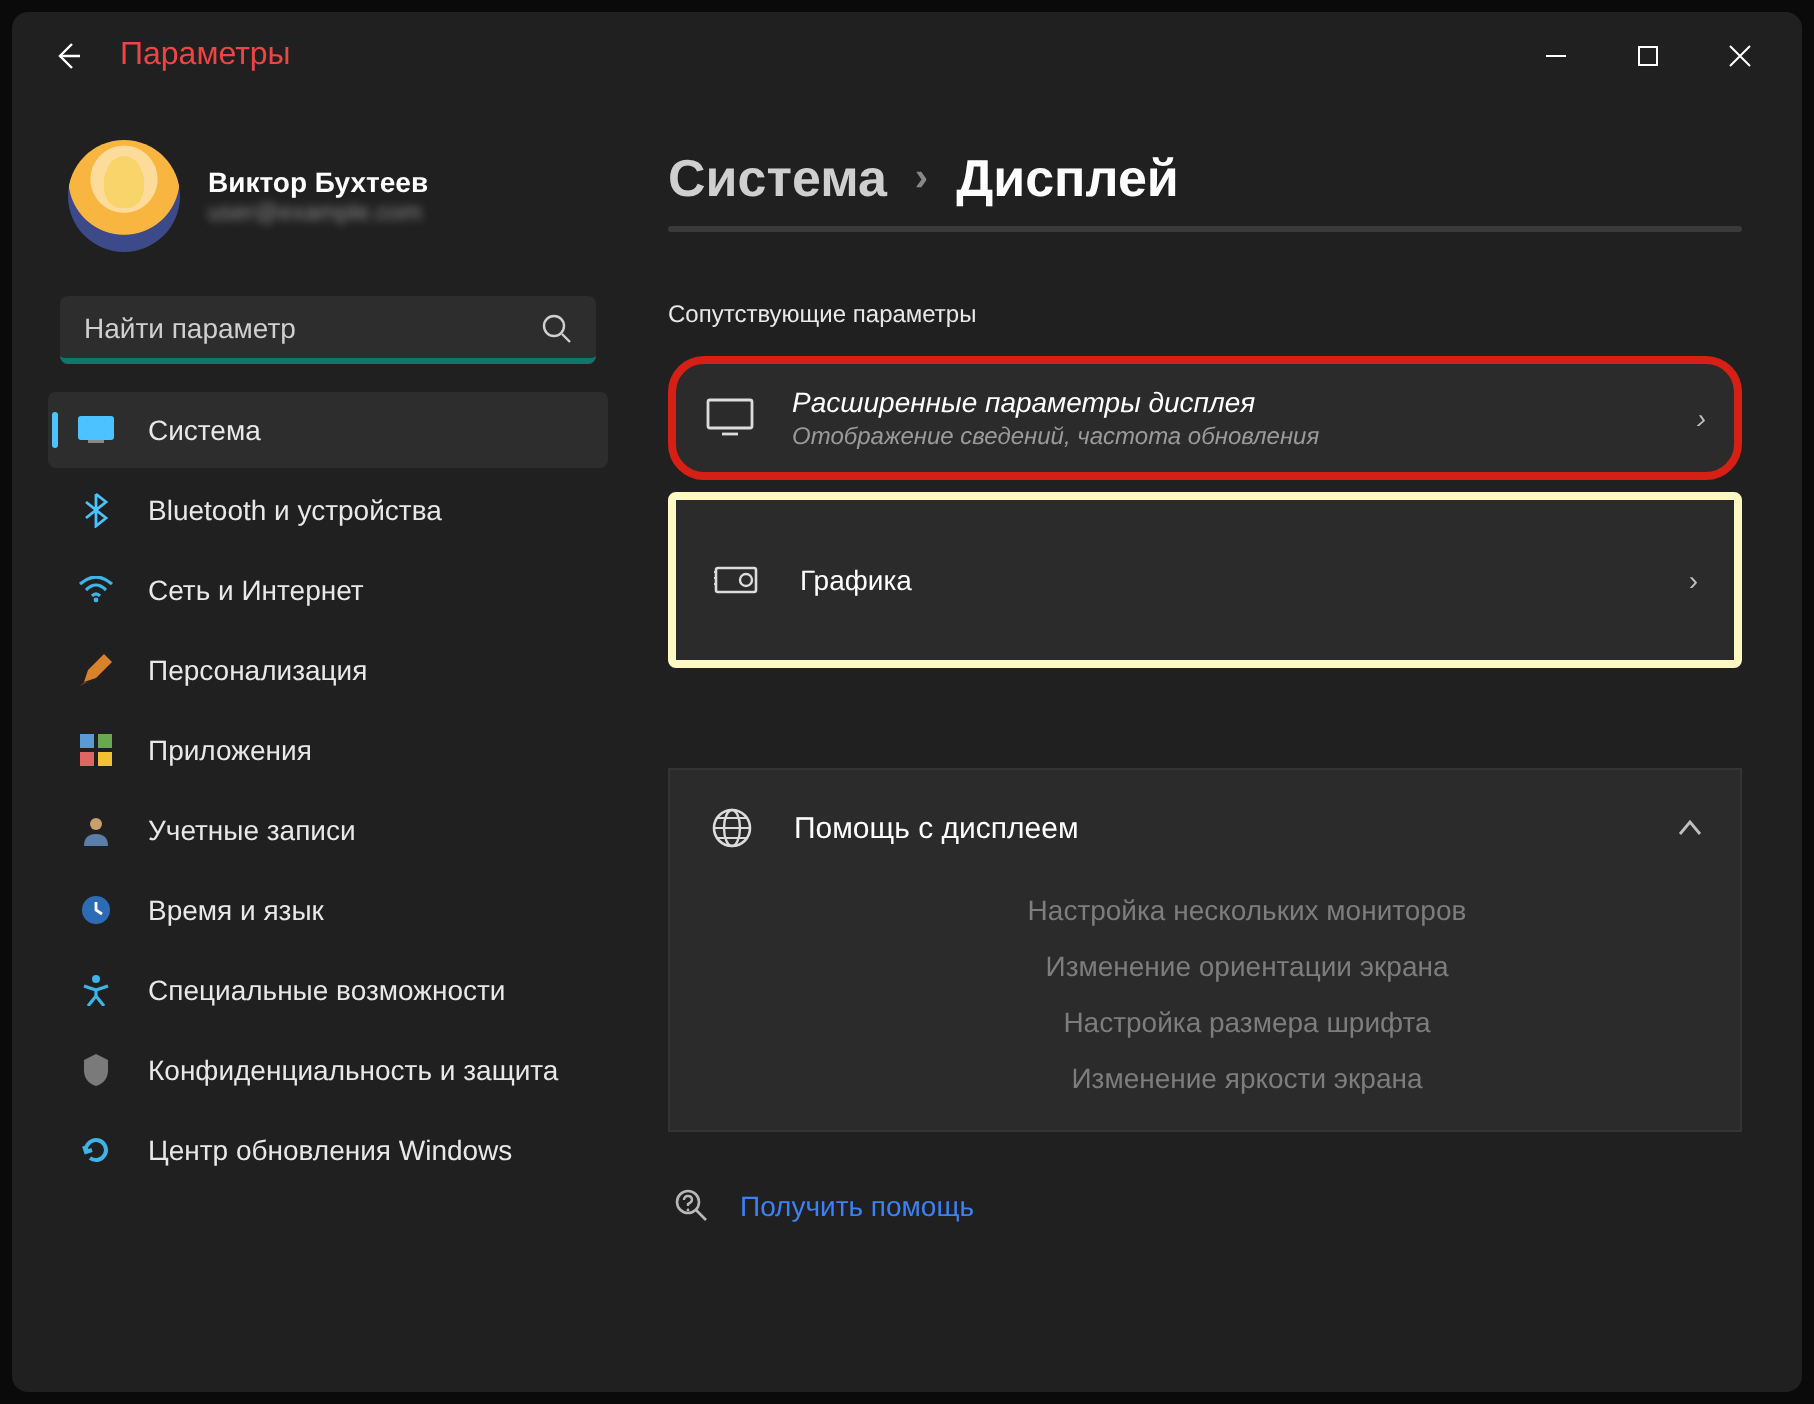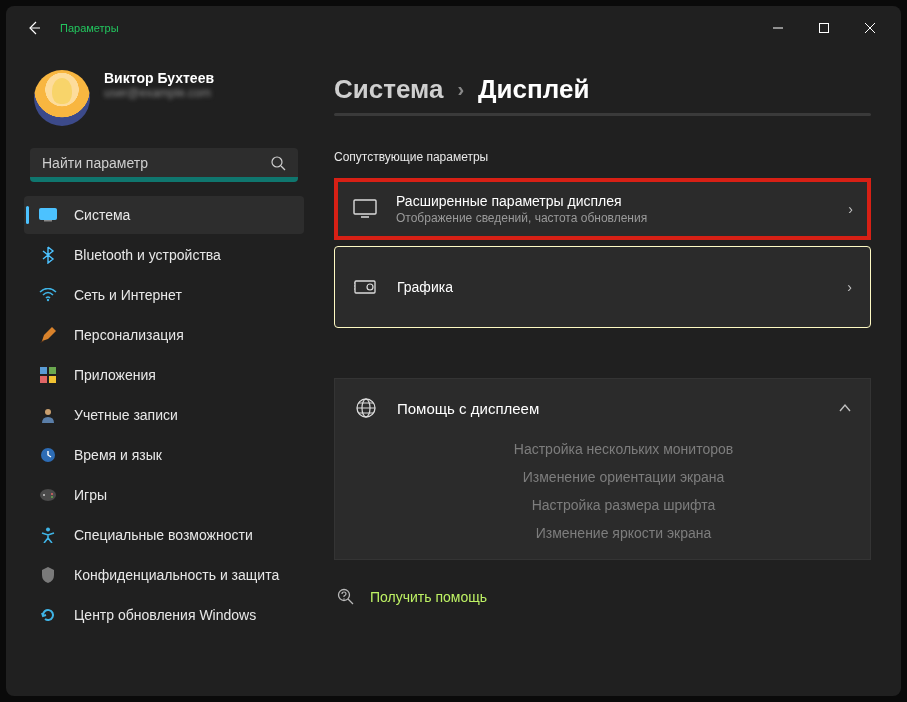--- a/index.html
+++ b/index.html
@@ -18,22 +18,22 @@
     border-radius: 8px;
     display: flex;
     flex-direction: column;
     overflow: hidden;
   }
   .titlebar {
     height: 44px;
     display: flex;
     align-items: center;
     padding: 0 8px 0 12px;
-    font-size: 11px;
-    color: #22c55e;
+    font-size: 16px;
+    color: #ef4444;
   }
   .back-btn {
     width: 32px; height: 32px;
     display: flex; align-items: center; justify-content: center;
     border-radius: 4px;
     margin-right: 10px;
   }
   .titlebar .spacer { flex: 1; }
   .ctrl-btn {
     width: 46px; height: 32px;
@@ -46,20 +46,21 @@
     overflow: hidden;
   }
   .sidebar {
     width: 310px;
     padding: 12px 8px 12px 14px;
     display: flex;
     flex-direction: column;
   }
   .profile {
     display: flex;
+    align-items: center;
     padding: 8px 10px 16px 14px;
   }
   .avatar {
     width: 56px; height: 56px;
     border-radius: 50%;
     background: radial-gradient(circle at 50% 35%, #fddc9b 0 36%, #f8b640 37% 60%, #3c4a8a 61% 100%);
     margin-right: 14px;
     position: relative;
     overflow: hidden;
   }
@@ -71,21 +72,21 @@
   .profile-name { font-size: 14px; font-weight: 600; color: #fff; }
   .profile-email { font-size: 12px; color: #8a8a8a; filter: blur(2px); }
   .search {
     margin: 6px 10px 14px 10px;
     background: #2d2d2d;
     border-radius: 4px;
     height: 34px;
     display: flex;
     align-items: center;
     padding: 0 12px;
-    border-bottom: 5px solid #0f766e;
+    border-bottom: 3px solid #0f766e;
   }
   .search input {
     flex: 1;
     background: transparent; border: none; outline: none;
     color: #fff; font-size: 14px;
   }
   .search input::placeholder { color: #cfcfcf; }
   .nav { display: flex; flex-direction: column; gap: 2px; padding: 0 4px; }
   .nav-item {
     display: flex; align-items: center;
@@ -120,32 +121,33 @@
     display: flex; align-items: center; gap: 14px;
     font-size: 26px; font-weight: 600;
     margin-bottom: 8px;
   }
   .breadcrumb .bc-parent { color: #cfcfcf; }
   .breadcrumb .chev { color: #888; font-size: 20px; }
   .hr-thin { height: 3px; background: #3a3a3a; border-radius: 2px; margin-bottom: 34px; }
   .section-title { font-size: 12px; color: #e8e8e8; margin-bottom: 14px; }
   .card {
     background: #2b2b2b;
-    border: 1px solid #fef9c3;
+    border: 4px solid #fef9c3;
     border-radius: 4px;
     display: flex; align-items: center;
     padding: 27px 18px;
     min-height: 62px;
     gap: 18px;
     margin-bottom: 6px;
   }
   .card.highlight {
     border: 4px solid #d72015;
-    border-radius: 0;
+    border-radius: 18px;
     padding: 10px 14px;
+    font-style: italic;
   }
   .card-icon {
     width: 26px; height: 26px;
     display: flex; align-items: center; justify-content: center;
     color: #dcdcdc;
   }
   .card-text { flex: 1; }
   .card-title { font-size: 14px; color: #fff; }
   .card-sub { font-size: 12px; color: #9a9a9a; margin-top: 2px; }
   .card-arrow { color: #c0c0c0; font-size: 14px; }
@@ -158,21 +160,21 @@
   }
   .help-header {
     display: flex; align-items: center;
     padding: 16px 18px;
     gap: 18px;
   }
   .help-header .card-title { flex: 1; font-size: 15px; }
   .help-list { padding: 4px 18px 18px 60px; display: flex; flex-direction: column; gap: 12px; text-align: center; }
   .help-link { color: #7d7d7d; font-size: 14px; }
   .footer-links { display: flex; flex-direction: column; gap: 14px; padding: 0 2px; }
-  .footer-link { display: flex; align-items: center; gap: 14px; color: #bef264; font-size: 14px; }
+  .footer-link { display: flex; align-items: center; gap: 14px; color: #3b82f6; font-size: 14px; }
   .footer-icon { width: 20px; display:flex; align-items:center; justify-content:center; }
   svg { display: block; }
 </style>
 </head>
 <body>
 
 <div class="window">
 
   <div class="titlebar">
     <div class="back-btn">
@@ -276,31 +278,20 @@
           <span>Учетные записи</span>
         </div>
         <div class="nav-item">
           <span class="nav-icon">
               <svg width="16" height="16" viewBox="0 0 16 16">
                 <circle cx="8" cy="8" r="7" fill="#2d6cb5"></circle>
                 <path d="M8 4 V8 L11 10" stroke="#fff" stroke-width="1.4" fill="none"></path>
               </svg>
             </span>
           <span>Время и язык</span>
-        </div>
-        <div class="nav-item">
-          <span class="nav-icon">
-              <svg width="18" height="14" viewBox="0 0 18 14">
-                <ellipse cx="9" cy="7" rx="8" ry="6" fill="#4a4a4a"></ellipse>
-                <circle cx="5" cy="7" r="1" fill="#ccc"></circle>
-                <circle cx="13" cy="6" r="1" fill="#e06666"></circle>
-                <circle cx="13" cy="9" r="1" fill="#6aa84f"></circle>
-              </svg>
-            </span>
-          <span>Игры</span>
         </div>
         <div class="nav-item">
           <span class="nav-icon">
               <svg width="16" height="16" viewBox="0 0 16 16">
                 <circle cx="8" cy="2.5" r="2" fill="#3fb4e6"></circle>
                 <path d="M2 6 L8 8 L14 6 M8 8 V11 M8 11 L4 16 M8 11 L12 16" stroke="#3fb4e6" stroke-width="1.6" fill="none"></path>
               </svg>
             </span>
           <span>Специальные возможности</span>
         </div>

